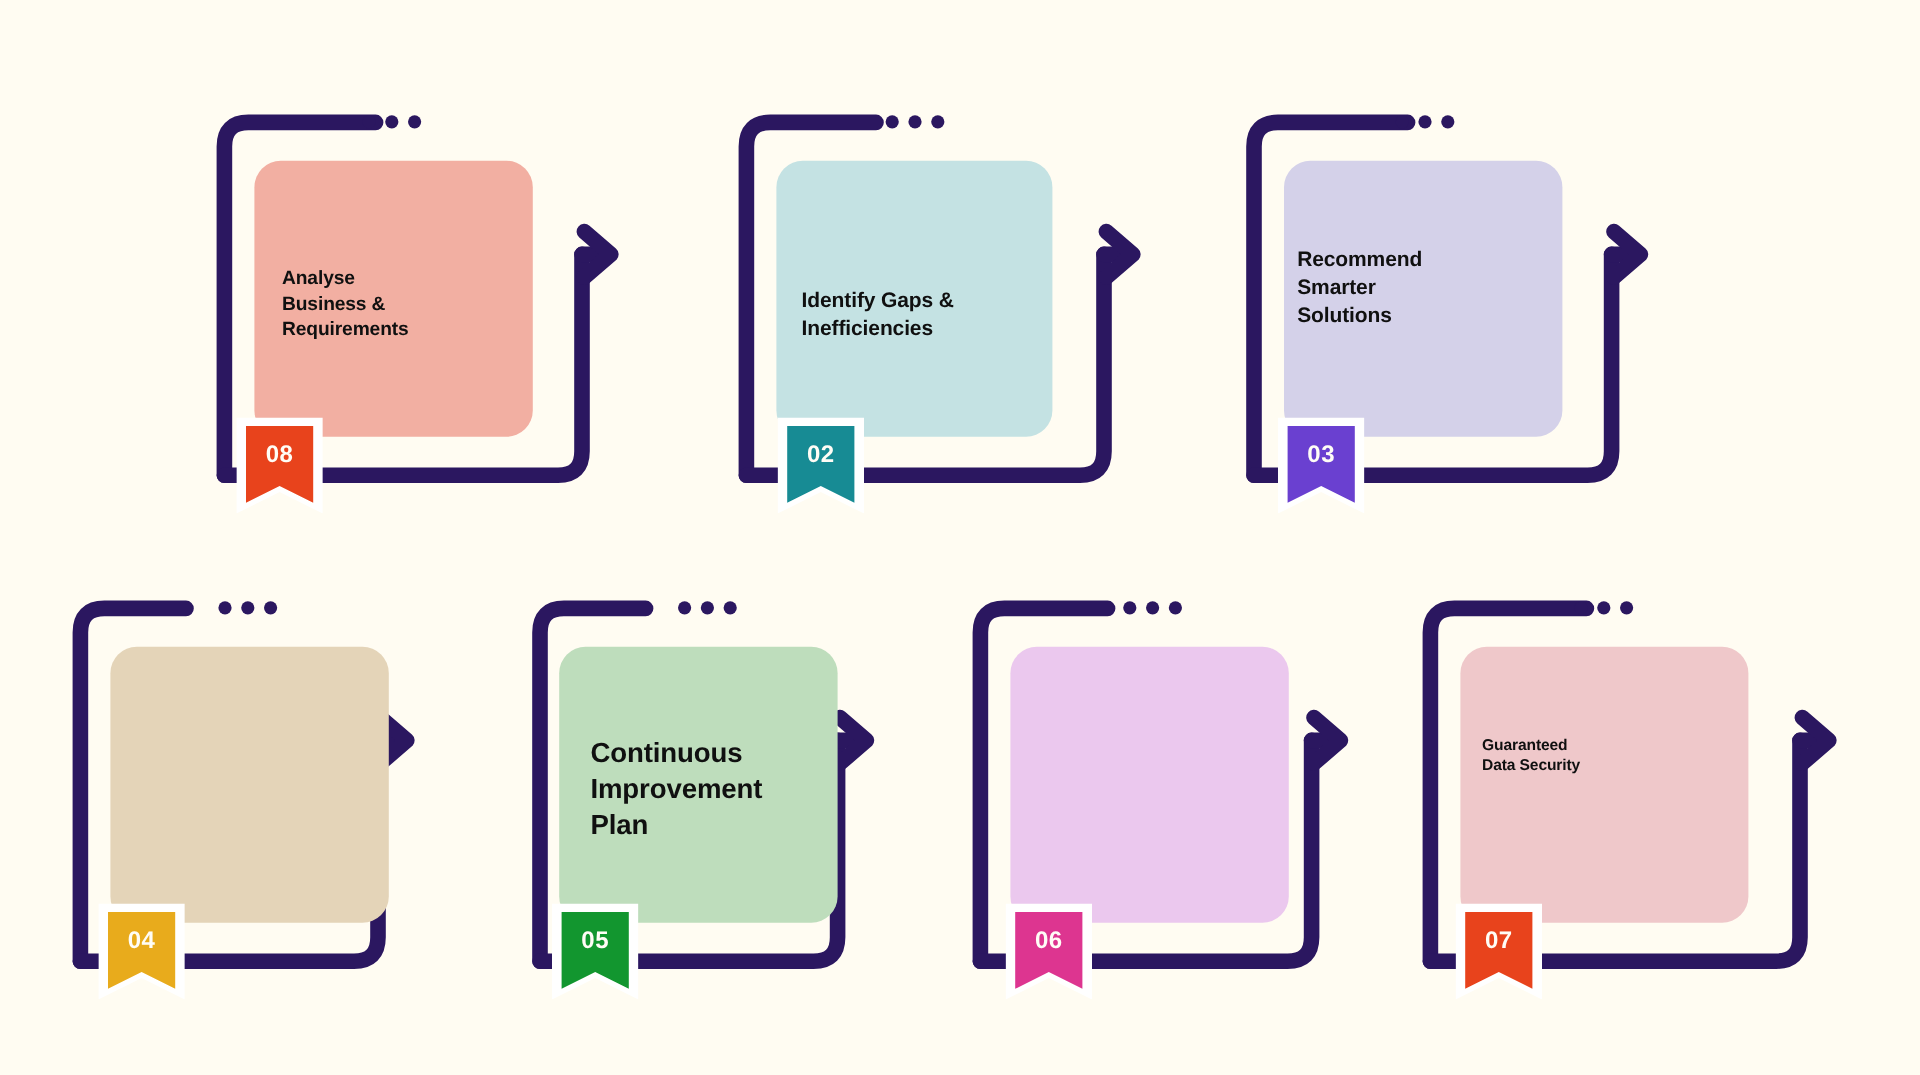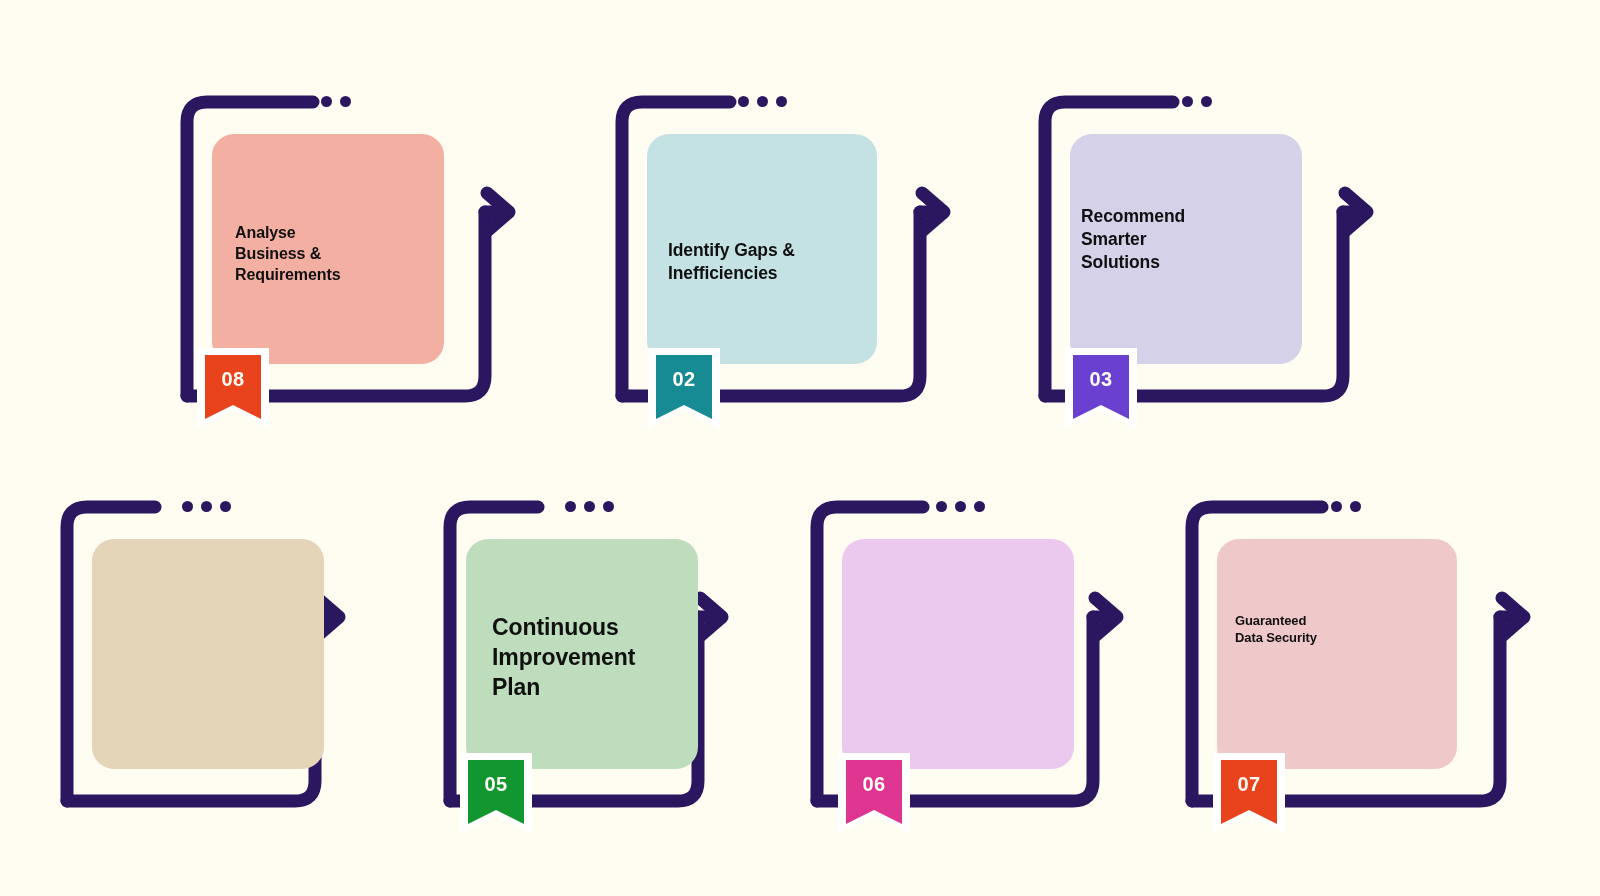--- a/index.html
+++ b/index.html
@@ -206,20 +206,29 @@
     <div class="dots" style="left:127px; top:6px;">
       <span></span>
         <span></span>
         <span></span>
     </div>
 
     <div class="card" style="left:37px; top:44px; width:232px; height:230px; background:#E4D4B8;">
     </div>
 
 
+    <div class="ribbon-wrap" style="left:27px; top:258px;">
+      <svg class="ribbon-outline" width="72" height="80" viewBox="0 0 72 80">
+        <path d="M 0 0 L 72 0 L 72 80 L 36 62 L 0 80 Z" fill="#FFFFFF"></path>
+      </svg>
+      <svg class="ribbon-fill" width="72" height="80" viewBox="0 0 72 80">
+        <path d="M 8 7 L 64 7 L 64 71 L 36 57 L 8 71 Z" fill="#E8AB1C"></path>
+      </svg>
+      <div class="ribbon-num">04</div>
+    </div>
   </div>
 
   <div class="step" style="left:438px; top:495px; width:345px; height:345px;">
     <svg class="bracket" width="345" height="345" viewBox="0 0 345 345">
       <path d="M 100 12 L 32 12 Q 12 12 12 32 L 12 306" fill="none" stroke="#2B1760" stroke-width="13" stroke-linecap="round"></path>
       <path d="M 12 306 L 240 306 Q 260 306 260 286 L 260 122" fill="none" stroke="#2B1760" stroke-width="13" stroke-linecap="round"></path>
       <path d="M 260 122 L 282 122" fill="none" stroke="#2B1760" stroke-width="13" stroke-linecap="round"></path>
       <path d="M 262 103 L 284 122 L 262 141" fill="none" stroke="#2B1760" stroke-width="13" stroke-linecap="round" stroke-linejoin="round"></path>
     </svg>
 

